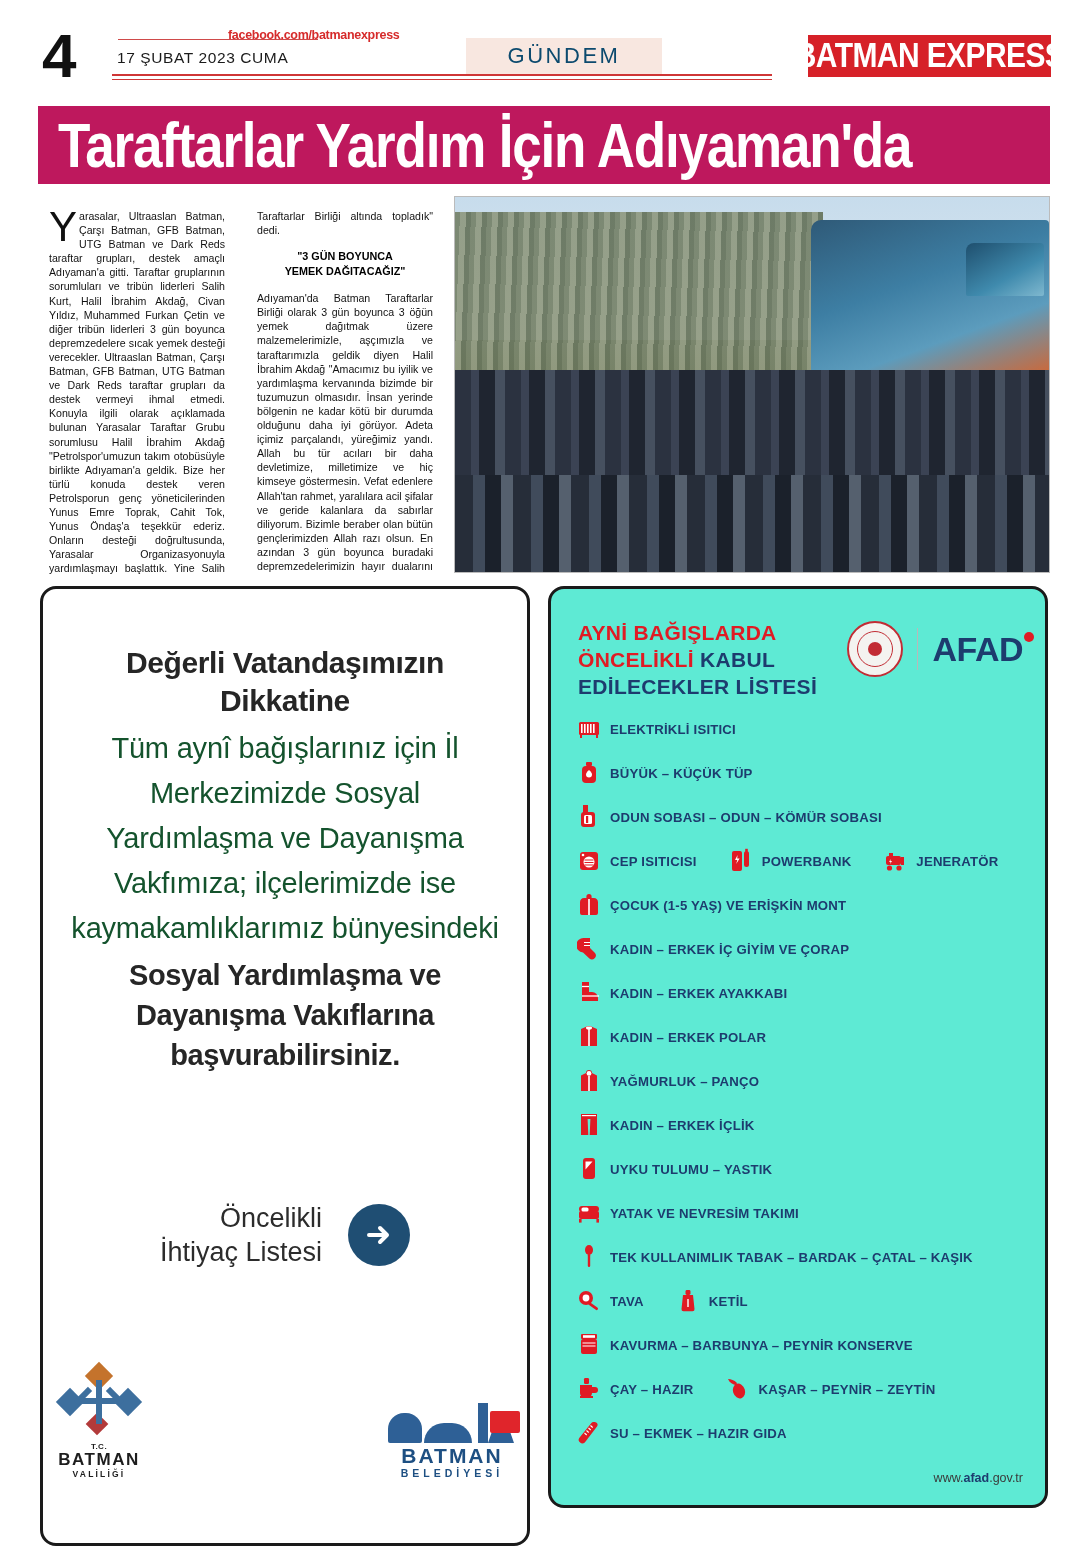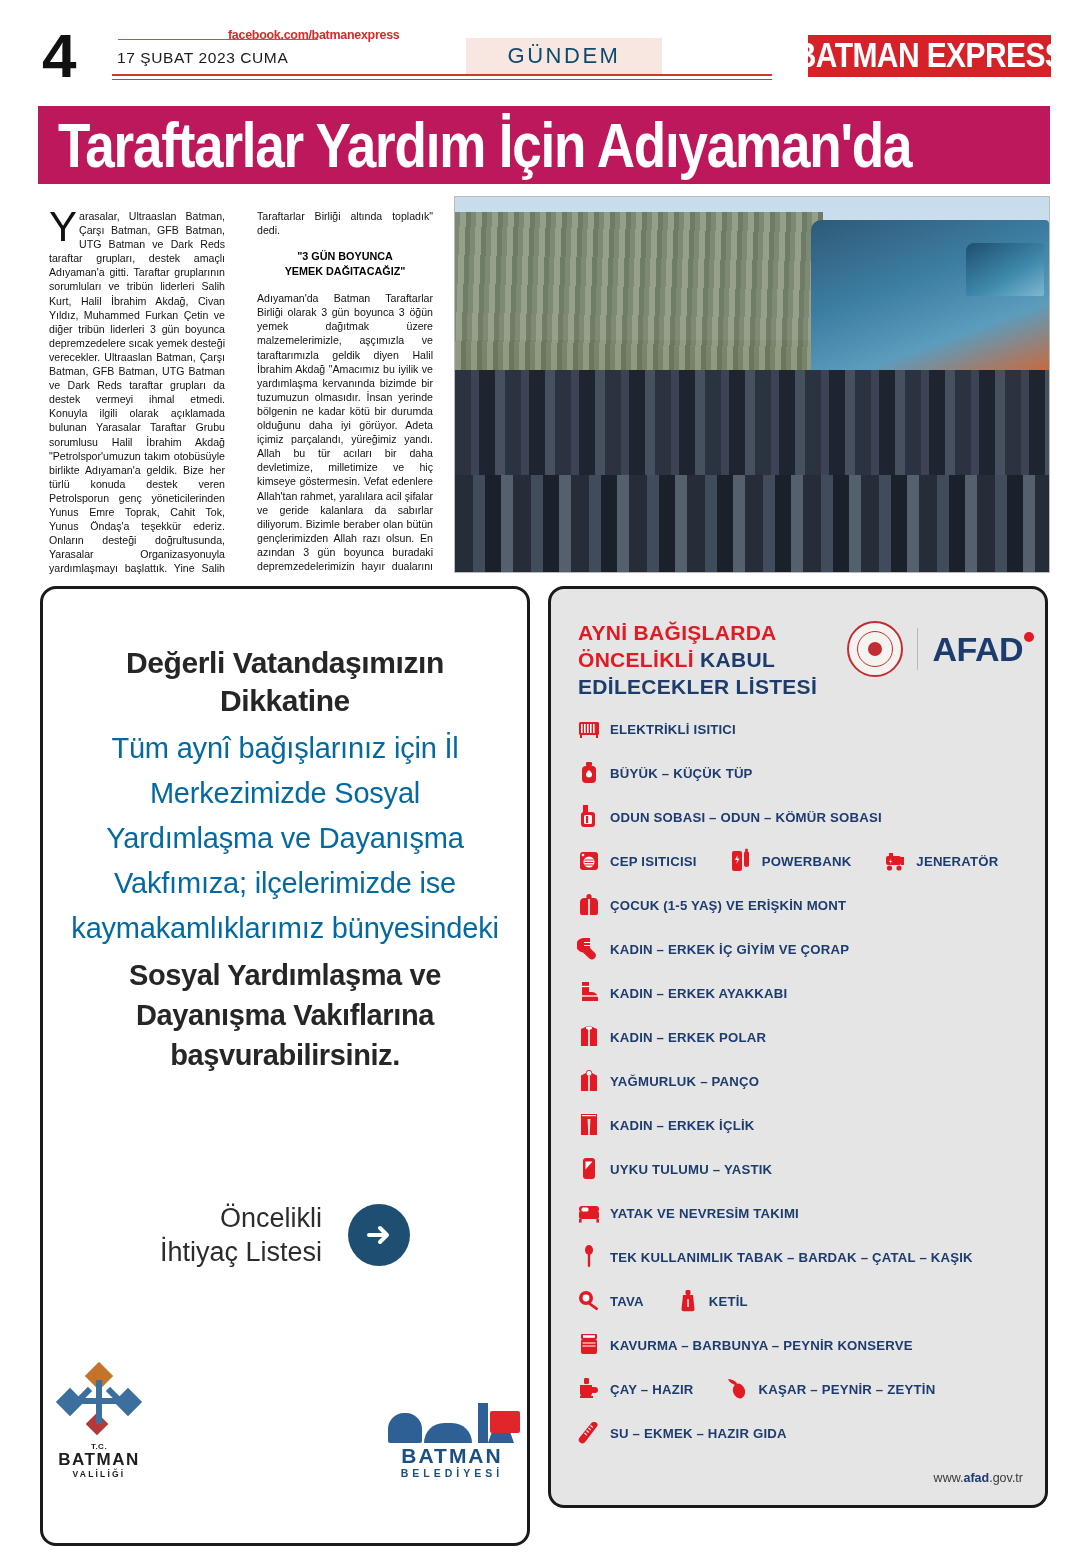--- a/index.html
+++ b/index.html
@@ -134,21 +134,21 @@
     background: #ffffff; border: 3px solid #1a1a1a; border-radius: 16px;
     overflow: hidden;
   }
   .ad-head {
     margin-top: 55px; text-align: center;
     font-size: 30px; font-weight: 700; color: #262626; line-height: 38px;
     padding: 0 22px; letter-spacing: -0.4px;
   }
   .ad-body {
     margin-top: 6px; text-align: center;
-    font-size: 29px; font-weight: 300; color: #0369a1; line-height: 45px;
+    font-size: 29px; font-weight: 300; color: #14532d; line-height: 45px;
     padding: 0 26px; letter-spacing: -0.2px;
   }
   .ad-body-bold {
     margin-top: 4px; text-align: center;
     font-size: 29px; font-weight: 700; color: #262626; line-height: 40px;
     padding: 0 26px; letter-spacing: -0.4px;
   }
   .ad-cta {
     position: absolute; left: 0; top: 612px; width: 100%;
     display: flex; align-items: center; justify-content: center; gap: 26px;
@@ -185,21 +185,21 @@
   .bm-tower { position:absolute; left:96px; bottom:0; width:10px; height:40px; background:#2e6096; }
   .bm-rig { position:absolute; left:106px; bottom:0; width:26px; height:30px;
     background:#2e6096; clip-path: polygon(40% 0, 60% 0, 100% 100%, 0 100%); }
   .bel-t1 { font-size: 21px; color:#1d4f82; font-weight:700; letter-spacing:2px; line-height:22px; }
   .bel-t2 { font-size: 10.5px; color:#1d4f82; font-weight:700; letter-spacing:4px; }
   .bel-flag { position:absolute; right: 2px; top: 16px; width: 30px; height: 22px;
     background:#e0252b; border-radius: 2px; }
 
   .panel-right {
     position: absolute; left: 548px; top: 586px; width: 500px; height: 922px;
-    background: #e5e5e5; border: 3px solid #1a1a1a; border-radius: 16px;
+    background: #5eead4; border: 3px solid #1a1a1a; border-radius: 16px;
     overflow: hidden;
   }
   .afad-head { position: absolute; left: 27px; top: 30px; width: 270px; }
   .afad-head .l {
     font-size: 21px; font-weight: 700; line-height: 27px; letter-spacing: .3px;
   }
   .c-red { color: #e01b24; }
   .c-navy { color: #1d3c6e; }
   .afad-logos {
     position: absolute; right: 22px; top: 32px; display: flex; align-items: center; gap: 14px;

